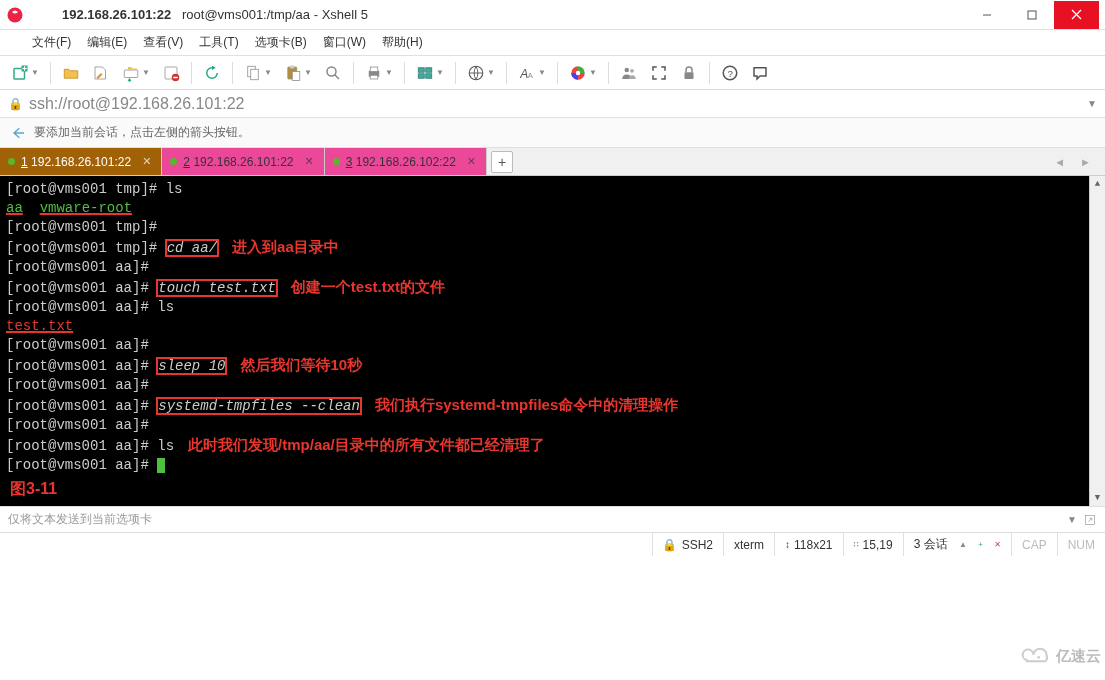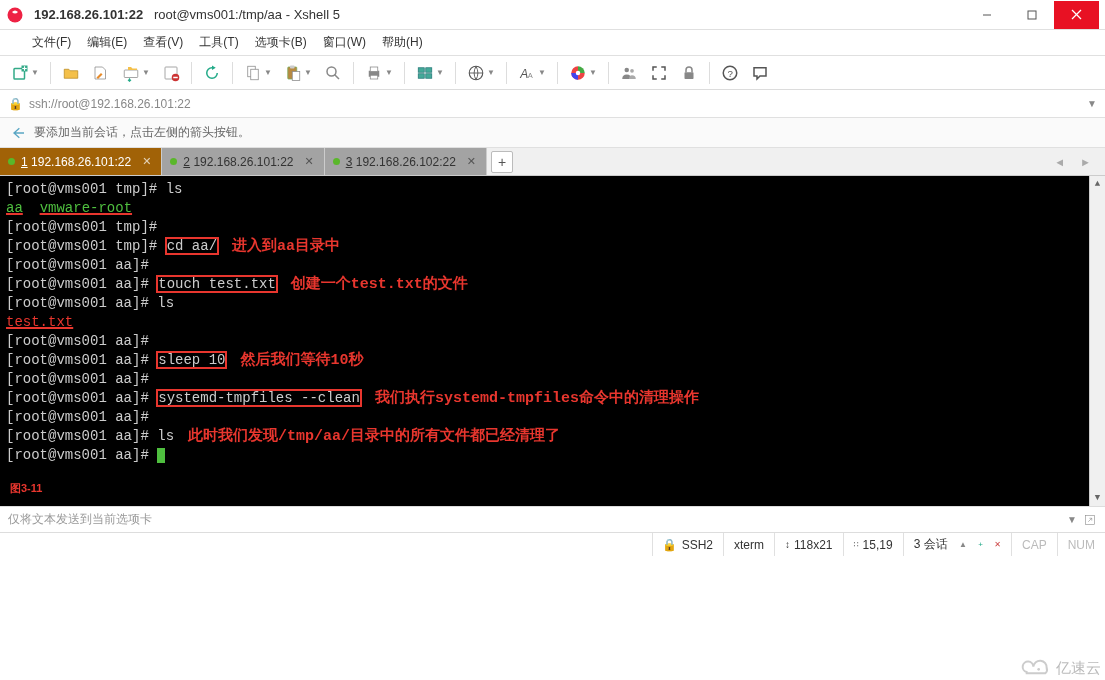--- a/index.html
+++ b/index.html
@@ -1,88 +1,88 @@
 <!DOCTYPE html>
 <html><head>
 <meta charset="utf-8">
 <style>
 * { margin: 0; padding: 0; box-sizing: border-box; }
 body { font-family: "Microsoft YaHei", Arial, sans-serif; font-size: 12px; background: #fff; width: 1105px; height: 680px; overflow: hidden; position: relative; }
 
 
 .titlebar { height: 30px; background: #fff; display: flex; align-items: center; padding: 0 6px; border-bottom: 1px solid #e0e0e0; }
 .titlebar .appicon { width: 18px; height: 18px; margin-right: 10px; }
-.titlebar .title { flex: 1; font-size: 13px; color: #333; }
+.titlebar .title { flex: 1; font-size: 13px; color: #333; margin-left: 28px; }
 .titlebar .title b { font-weight: bold; }
 .winbtns { display: flex; }
 .winbtn { width: 45px; height: 28px; display: flex; align-items: center; justify-content: center; color: #555; }
 .winbtn.close { background: #e81123; color: #fff; }
 
 
 .menubar { height: 26px; display: flex; align-items: center; padding: 0 24px; border-bottom: 1px solid #e0e0e0; }
 .menuitem { padding: 2px 8px; color: #333; font-size: 12px; }
 
 
 .toolbar { height: 34px; display: flex; align-items: center; padding: 0 6px; border-bottom: 1px solid #dcdcdc; gap: 2px; }
 .tbbtn { width: 28px; height: 28px; display: flex; align-items: center; justify-content: center; color: #555; border-radius: 2px; }
 .tbbtn.dd { width: 38px; }
 .tbbtn svg { width: 18px; height: 18px; }
 .tbsep { width: 1px; height: 22px; background: #ddd; margin: 0 4px; }
 .caret { font-size: 8px; margin-left: 2px; color: #888; }
 
 
 .addrbar { height: 28px; display: flex; align-items: center; padding: 0 8px; border-bottom: 1px solid #e0e0e0; gap: 6px; }
 .addrbar .lock { color: #888; }
-.addrbar .url { flex: 1; color: #888; font-size: 12px; }
+.addrbar .url { flex: 1; color: #888; font-size: 16px; }
 .addrbar .dd { color: #888; font-size: 10px; }
 
 
 .infobar { height: 30px; display: flex; align-items: center; padding: 0 10px; background: #fafafa; border-bottom: 1px solid #e0e0e0; gap: 8px; }
 .infobar .arrow { color: #5aa6c4; }
 .infobar .info { color: #666; font-size: 12px; }
 
 
 .tabbar { height: 28px; display: flex; align-items: center; background: #f0f0f0; border-bottom: 1px solid #ccc; position: relative; }
-.tab { height: 27px; display: flex; align-items: center; padding: 0 10px 0 8px; border-right: 1px solid #ccc; gap: 6px; font-size: 12px; color: #333; background: #a3a3a3; position: relative; }
+.tab { height: 27px; display: flex; align-items: center; padding: 0 10px 0 8px; border-right: 1px solid #ccc; gap: 6px; font-size: 12px; color: #333; background: #ec4899; position: relative; }
 .tab.active { background: #a16207; color: #fff; }
 .tab .dot { width: 7px; height: 7px; border-radius: 50%; background: #5ab72a; }
 .tab .closex { font-size: 11px; color: inherit; opacity: 0.7; margin-left: 5px; }
 .tab u { text-decoration: underline; }
 .addtab { width: 22px; height: 22px; border: 1px solid #bbb; background: #fff; display: flex; align-items: center; justify-content: center; font-size: 14px; margin-left: 4px; border-radius: 2px; color: #555;}
 .tabbar .navarrows { position: absolute; right: 8px; color: #aaa; font-size: 11px; letter-spacing: 6px;}
 
 
 .terminal { height: 330px; background: #000; color: #bbb; font-family: "Courier New", monospace; font-size: 14px; line-height: 19px; padding: 4px 6px; position: relative; overflow: hidden; }
 .terminal .scrollbar { position:absolute; right:0; top:0; width:16px; height:100%; background:#f0f0f0; border-left:1px solid #ccc;}
 .terminal .scrollbar .up, .terminal .scrollbar .down { height:16px; display:flex; align-items:center; justify-content:center; color:#666; font-size:9px;}
 .terminal .scrollbar .down { position:absolute; bottom:0; width:100%;}
 .tline { white-space: pre; }
 .c-green { color: #4fbf3f; }
 .c-red { color: #e8362e; margin-top: 9px; }
 .c-wht { color: #ccc; }
-.boxed { outline: 2px solid #e8362e; outline-offset: -1px; padding: 0 1px; }
+.boxed { outline: 2px solid #e8362e; outline-offset: -1px; padding: 0 1px; font-style: italic; }
 .underline-red { text-decoration: underline; text-decoration-color: #e8362e; text-decoration-thickness: 2px; }
-.annot { color: #e8362e; font-family: Liberation Mono, monospace; font-size: 15px; font-weight: bold; margin-left: 14px; }
+.annot { color: #e8362e; font-family: Liberation Sans, sans-serif; font-size: 15px; font-weight: bold; margin-left: 14px; }
 .cursor { display: inline-block; width: 8px; height: 15px; background: #4fbf3f; vertical-align: text-bottom; }
-.figlabel { position: absolute; bottom: 8px; left: 10px; color: #e8362e; font-family: "Microsoft YaHei", sans-serif; font-size: 11px; font-weight: bold; }
+.figlabel { position: absolute; bottom: 8px; left: 10px; color: #e8362e; font-family: "Microsoft YaHei", sans-serif; font-size: 16px; font-weight: bold; }
 
 
 .sendbar { height: 26px; display: flex; align-items: center; padding: 0 8px; border-top: 1px solid #ddd; gap: 6px; color: #999; font-size: 12px; }
 .sendbar .chev { font-size: 10px; color: #888; }
 
 
 .statusbar { height: 24px; display: flex; align-items: center; border-top: 1px solid #ddd; font-size: 12px; color: #333; }
 .statusbar .seg { padding: 0 10px; border-left: 1px solid #e0e0e0; display: flex; align-items: center; gap: 4px; height: 100%; }
 .statusbar .seg:first-child { border-left: none; flex:1;}
 .statusbar .lock { color: #777; }
 .statusbar .tri { font-size: 8px; color: #888; }
 .statusbar .caplabel { color: #bbb; }
 
 
-.watermark { position: absolute; right: 4px; bottom: 2px; display: flex; align-items: center; gap: 4px; color: #bbb; font-size: 15px; font-weight: normal; }
+.watermark { position: absolute; right: 4px; bottom: 14px; display: flex; align-items: center; gap: 4px; color: #bbb; font-size: 15px; font-weight: bold; }
 .watermark .logo { width: 32px; height: 20px; }
 </style>
 </head>
 <body>
 
 <div class="titlebar">
   <svg class="appicon" viewBox="0 0 24 24">
       <circle cx="12" cy="12" r="10" fill="#e24"></circle>
       <path d="M8 8 Q12 4 16 8 Q12 12 8 8" fill="#fff"></path>
     </svg>

